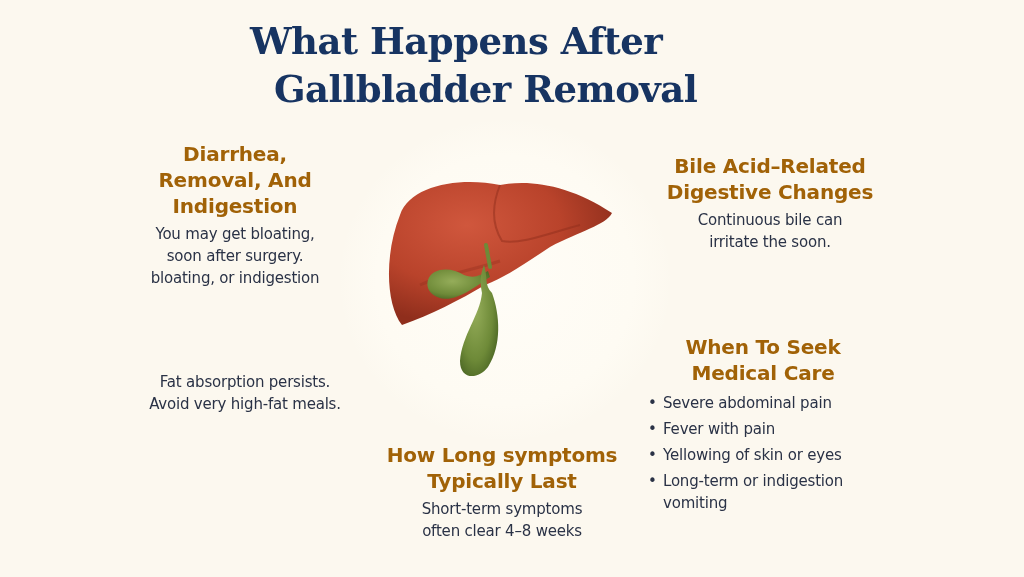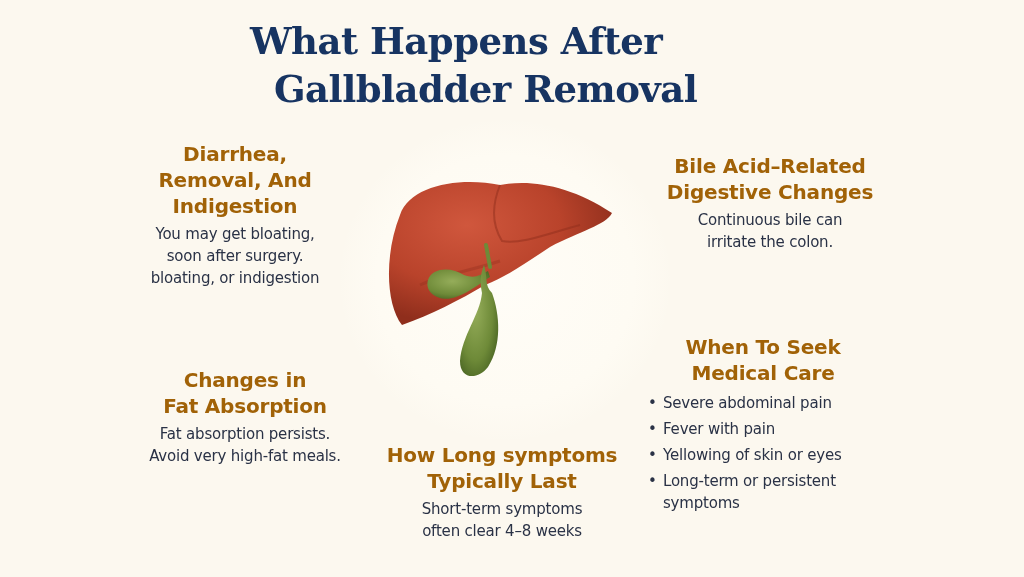--- a/index.html
+++ b/index.html
@@ -70,29 +70,25 @@
   </p>
 </div>
 
 <div class="section s2">
   <h2>
     <span class="line">Bile Acid–Related</span>
     <span class="line">Digestive Changes</span>
   </h2>
   <p>
     <span class="line">Continuous bile can</span>
-    <span class="line">irritate the colon.</span>
+    <span class="line">irritate the soon.</span>
   </p>
 </div>
 
 <div class="section s3">
-  <h2>
-    <span class="line">Changes in</span>
-    <span class="line">Fat Absorption</span>
-  </h2>
   <p>
     <span class="line">Fat absorption persists.</span>
     <span class="line">Avoid very high-fat meals.</span>
   </p>
 </div>
 
 <div class="section s4">
   <h2>
     <span class="line">How Long symptoms</span>
     <span class="line">Typically Last</span>
@@ -105,21 +101,21 @@
 
 <div class="section s5">
   <h2>
     <span class="line">When To Seek</span>
     <span class="line">Medical Care</span>
   </h2>
   <ul>
     <li><span class="bullet">•</span><span>Severe abdominal pain</span></li>
     <li><span class="bullet">•</span><span>Fever with pain</span></li>
     <li><span class="bullet">•</span><span>Yellowing of skin or eyes</span></li>
-    <li><span class="bullet">•</span><span>Long-term or persistent symptoms</span></li>
+    <li><span class="bullet">•</span><span>Long-term or indigestion vomiting</span></li>
   </ul>
 </div>
 
 <svg class="liver" viewBox="0 0 240 210" xmlns="http://www.w3.org/2000/svg">
   <defs>
     <radialGradient id="lg" cx="35%" cy="30%" r="70%">
       <stop offset="0%" stop-color="#d0573d"></stop>
       <stop offset="60%" stop-color="#b9432b"></stop>
       <stop offset="100%" stop-color="#8f2e1c"></stop>
     </radialGradient>

